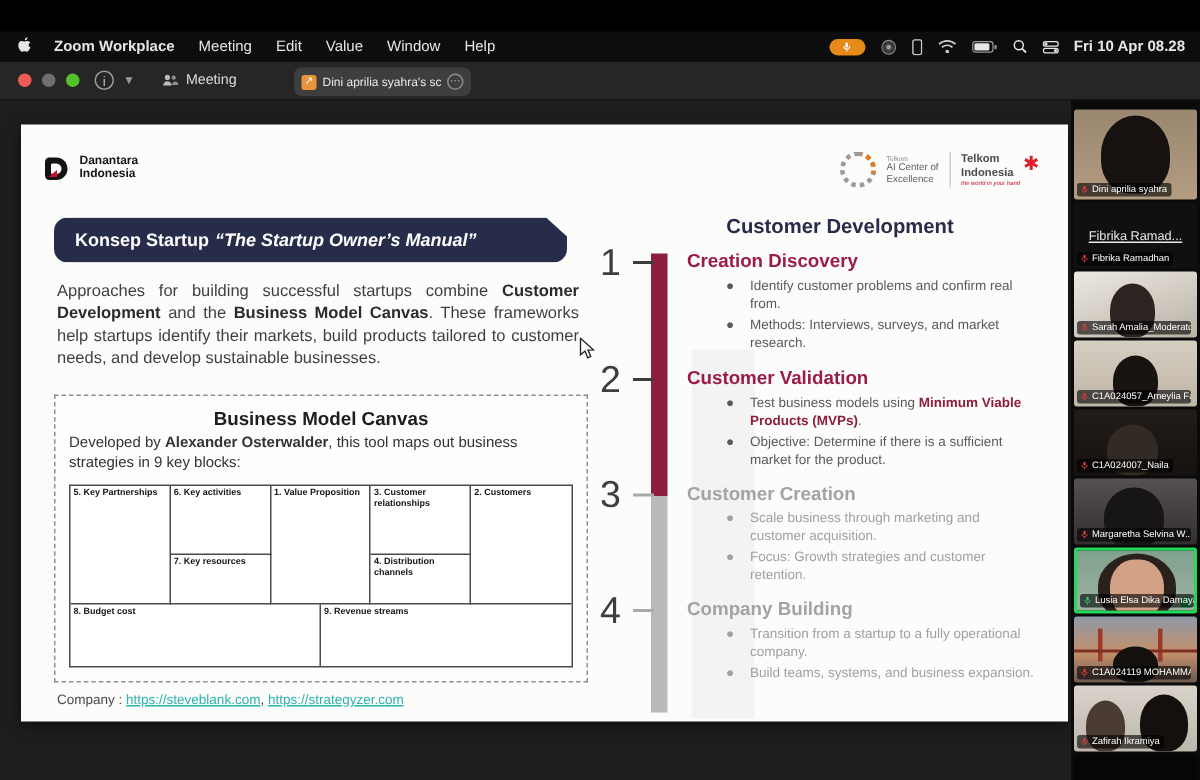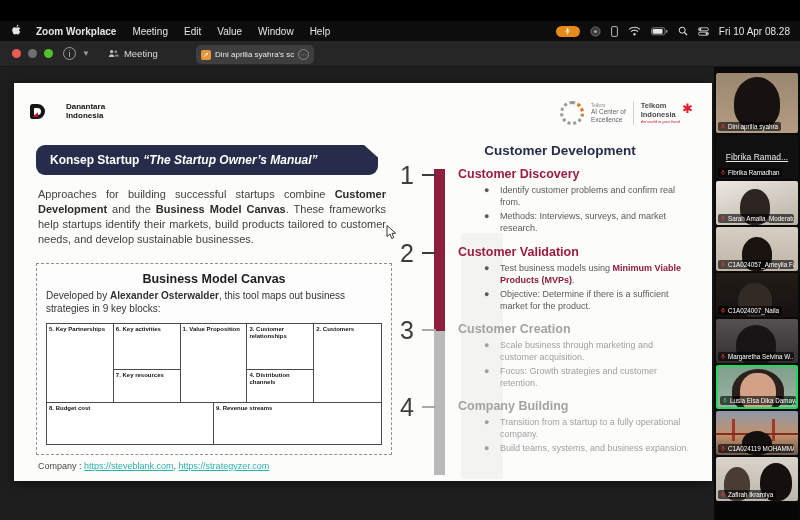--- a/index.html
+++ b/index.html
@@ -12,21 +12,21 @@
     background:#0d0d0d; display:flex; align-items:center; color:#e6e6e6;
     font-size:10px; }
   .menubar .apple { margin:0 14px 0 12px; }
   .menu-item { margin-right:16px; }
   .menu-item.app { font-weight:bold; }
   .menubar-right { margin-left:auto; display:flex; align-items:center; gap:10px;
     padding-right:10px; }
   .mic-pill { width:24px; height:11px; border-radius:6px; background:#e68a19;
     display:flex; align-items:center; justify-content:center; }
   .statusicon { display:flex; align-items:center; }
-  .clock { font-size:10px; color:#e6e6e6; white-space:nowrap; }
+  .clock { font-size:10px; color:#e6e6e6; white-space:nowrap;font-weight:bold; }
 
   
   .tabbar { position:absolute; left:0; top:20px; width:800px; height:26px;
     background:#262626; border-bottom:1px solid #161616; display:flex;
     align-items:center; }
   .traffic { display:flex; gap:7px; margin:0 10px 0 12px; }
   .traffic span { width:9px; height:9px; border-radius:50%; display:block; }
   .t-red { background:#ee5b52; } .t-mid { background:#6f6f6f; } .t-grn { background:#53c22b; }
   .info-circle { width:13px; height:13px; border:1px solid #9a9a9a; border-radius:50%;
     color:#bdbdbd; font-size:9px; text-align:center; line-height:12px; margin-right:6px; }
@@ -41,21 +41,21 @@
   .share-tab .lbl { color:#e8e8e8; font-size:8px; white-space:nowrap; overflow:hidden; }
   .tab-more { width:11px; height:11px; border:1px solid #8a8a8a; border-radius:50%;
     color:#aaa; font-size:7px; line-height:10px; text-align:center; flex:none; margin-left:auto; }
 
   
   .stage { position:absolute; left:0; top:46px; width:714px; height:474px; background:#1e1e1e; }
   .slide { position:absolute; left:14px; top:16px; width:698px; height:398px;
     background:#fcfcfb; box-shadow:0 2px 10px rgba(0,0,0,.55); }
 
   
-  .brand { position:absolute; left:16px; top:20px; display:flex; gap:21px; align-items:center; }
+  .brand { position:absolute; left:16px; top:20px; display:flex; gap:8px; align-items:flex-end; }
   .brand-mark { position:relative; width:15px; height:15px; background:#141414;
     border-radius:3px 8px 8px 3px; }
   .brand-mark i { position:absolute; left:2px; bottom:2px; width:6px; height:5px;
     background:#c8102e; clip-path:polygon(0 100%, 100% 0, 100% 100%); }
   .brand-mark b { position:absolute; left:4px; top:4px; width:7px; height:7px;
     background:#fff; border-radius:1px 4px 4px 1px; }
   .brand-text { font-size:8px; font-weight:bold; color:#141414; line-height:1.08; }
 
   
   .logos { position:absolute; left:546px; top:18px; display:flex; align-items:center; gap:7px; }
@@ -314,21 +314,21 @@
         <a href="#">https://steveblank.com</a><span>, </span><a href="#">https://strategyzer.com</a>
       </div>
 
       <div class="cd-title">Customer Development</div>
       <div class="ghost-col"></div>
       <div class="timeline-bar"></div>
 
       <div class="step s-active" style="top:84px;">
         <div class="num">1</div>
         <div class="conn"></div>
-        <div class="head">Customer Discovery</div>
+        <div class="head">Creation Discovery</div>
         <div class="bullets">
           <div class="bullet">
               <span class="dot">●</span>
               <span>Identify customer problems and confirm real from.</span>
             </div>
           <div class="bullet">
               <span class="dot">●</span>
               <span>Methods: Interviews, surveys, and market research.</span>
             </div>
         </div>

